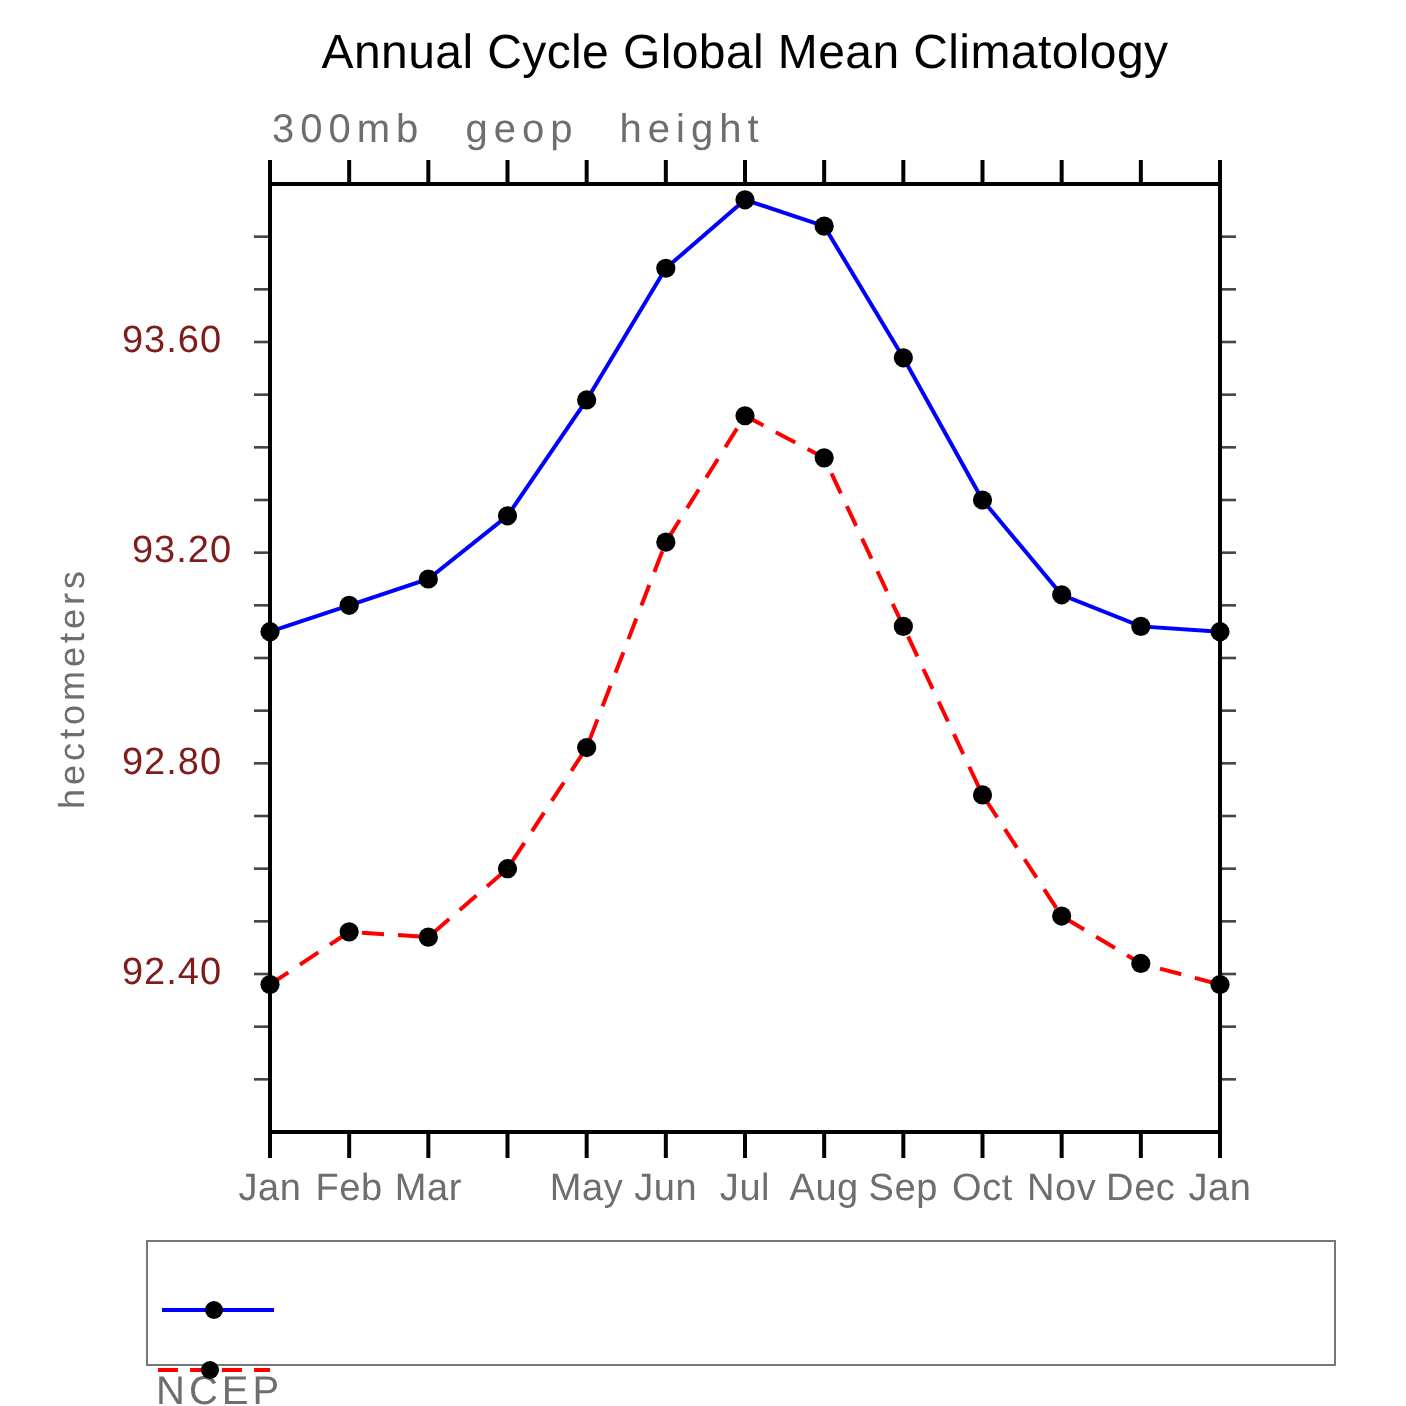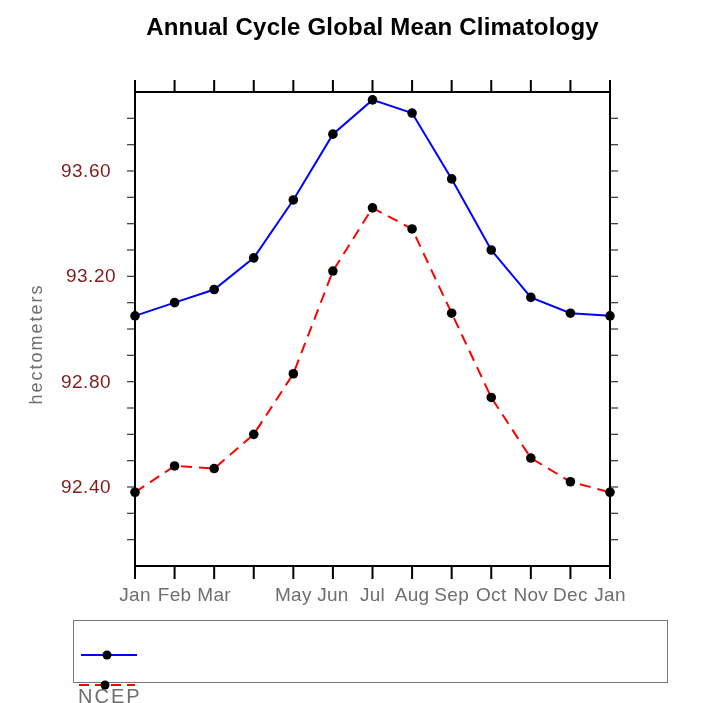--- a/index.html
+++ b/index.html
@@ -2,21 +2,21 @@
 <html><head>
 <meta charset="utf-8">
 <style>
   html,body{margin:0;padding:0;background:#ffffff;}
   .stage{
     position:relative;width:703px;height:703px;background:#ffffff;overflow:hidden;
     font-family:"Liberation Sans","DejaVu Sans",sans-serif;
   }
   .title{
     position:absolute;left:135px;top:13px;width:475px;text-align:center;
-    font-size:24px;font-weight:bold;color:#000000;letter-spacing:0.2px;white-space:nowrap;
+    font-size:24px;font-weight:normal;color:#000000;letter-spacing:0.2px;white-space:nowrap;
   }
   .subtitle{
     position:absolute;left:136px;top:54px;font-size:20px;color:#6e6e6e;
     letter-spacing:3px;word-spacing:12px;white-space:nowrap;
   }
   .ylabel{
     position:absolute;left:-43px;top:333px;width:160px;height:22px;text-align:center;
     font-size:18px;color:#6e6e6e;letter-spacing:2px;
     transform:rotate(-90deg);transform-origin:center center;white-space:nowrap;
   }
@@ -39,20 +39,21 @@
   .legend-swatch{width:60px;height:24px;flex:0 0 60px;}
   .legend-label{
     font-size:20px;color:#6e6e6e;letter-spacing:2px;white-space:nowrap;margin-left:1px;
   }
 </style>
 </head>
 <body>
 
 <div class="stage">
   <div class="title">Annual Cycle Global Mean Climatology</div>
+  <div class="subtitle">300mb geop height</div>
   <div class="ylabel">hectometers</div>
 
   <svg id="chart-svg" width="703" height="703" viewBox="0 0 703 703">
       <rect x="135" y="92" width="475" height="474" fill="none" stroke="#000000" stroke-width="2"></rect>
       <line x1="135" y1="91" x2="135" y2="80" stroke="#000000" stroke-width="2"></line>
       <line x1="135" y1="567" x2="135" y2="579" stroke="#000000" stroke-width="2"></line>
       <line x1="174.58333333333334" y1="91" x2="174.58333333333334" y2="80" stroke="#000000" stroke-width="2"></line>
       <line x1="174.58333333333334" y1="567" x2="174.58333333333334" y2="579" stroke="#000000" stroke-width="2"></line>
       <line x1="214.16666666666669" y1="91" x2="214.16666666666669" y2="80" stroke="#000000" stroke-width="2"></line>
       <line x1="214.16666666666669" y1="567" x2="214.16666666666669" y2="579" stroke="#000000" stroke-width="2"></line>

